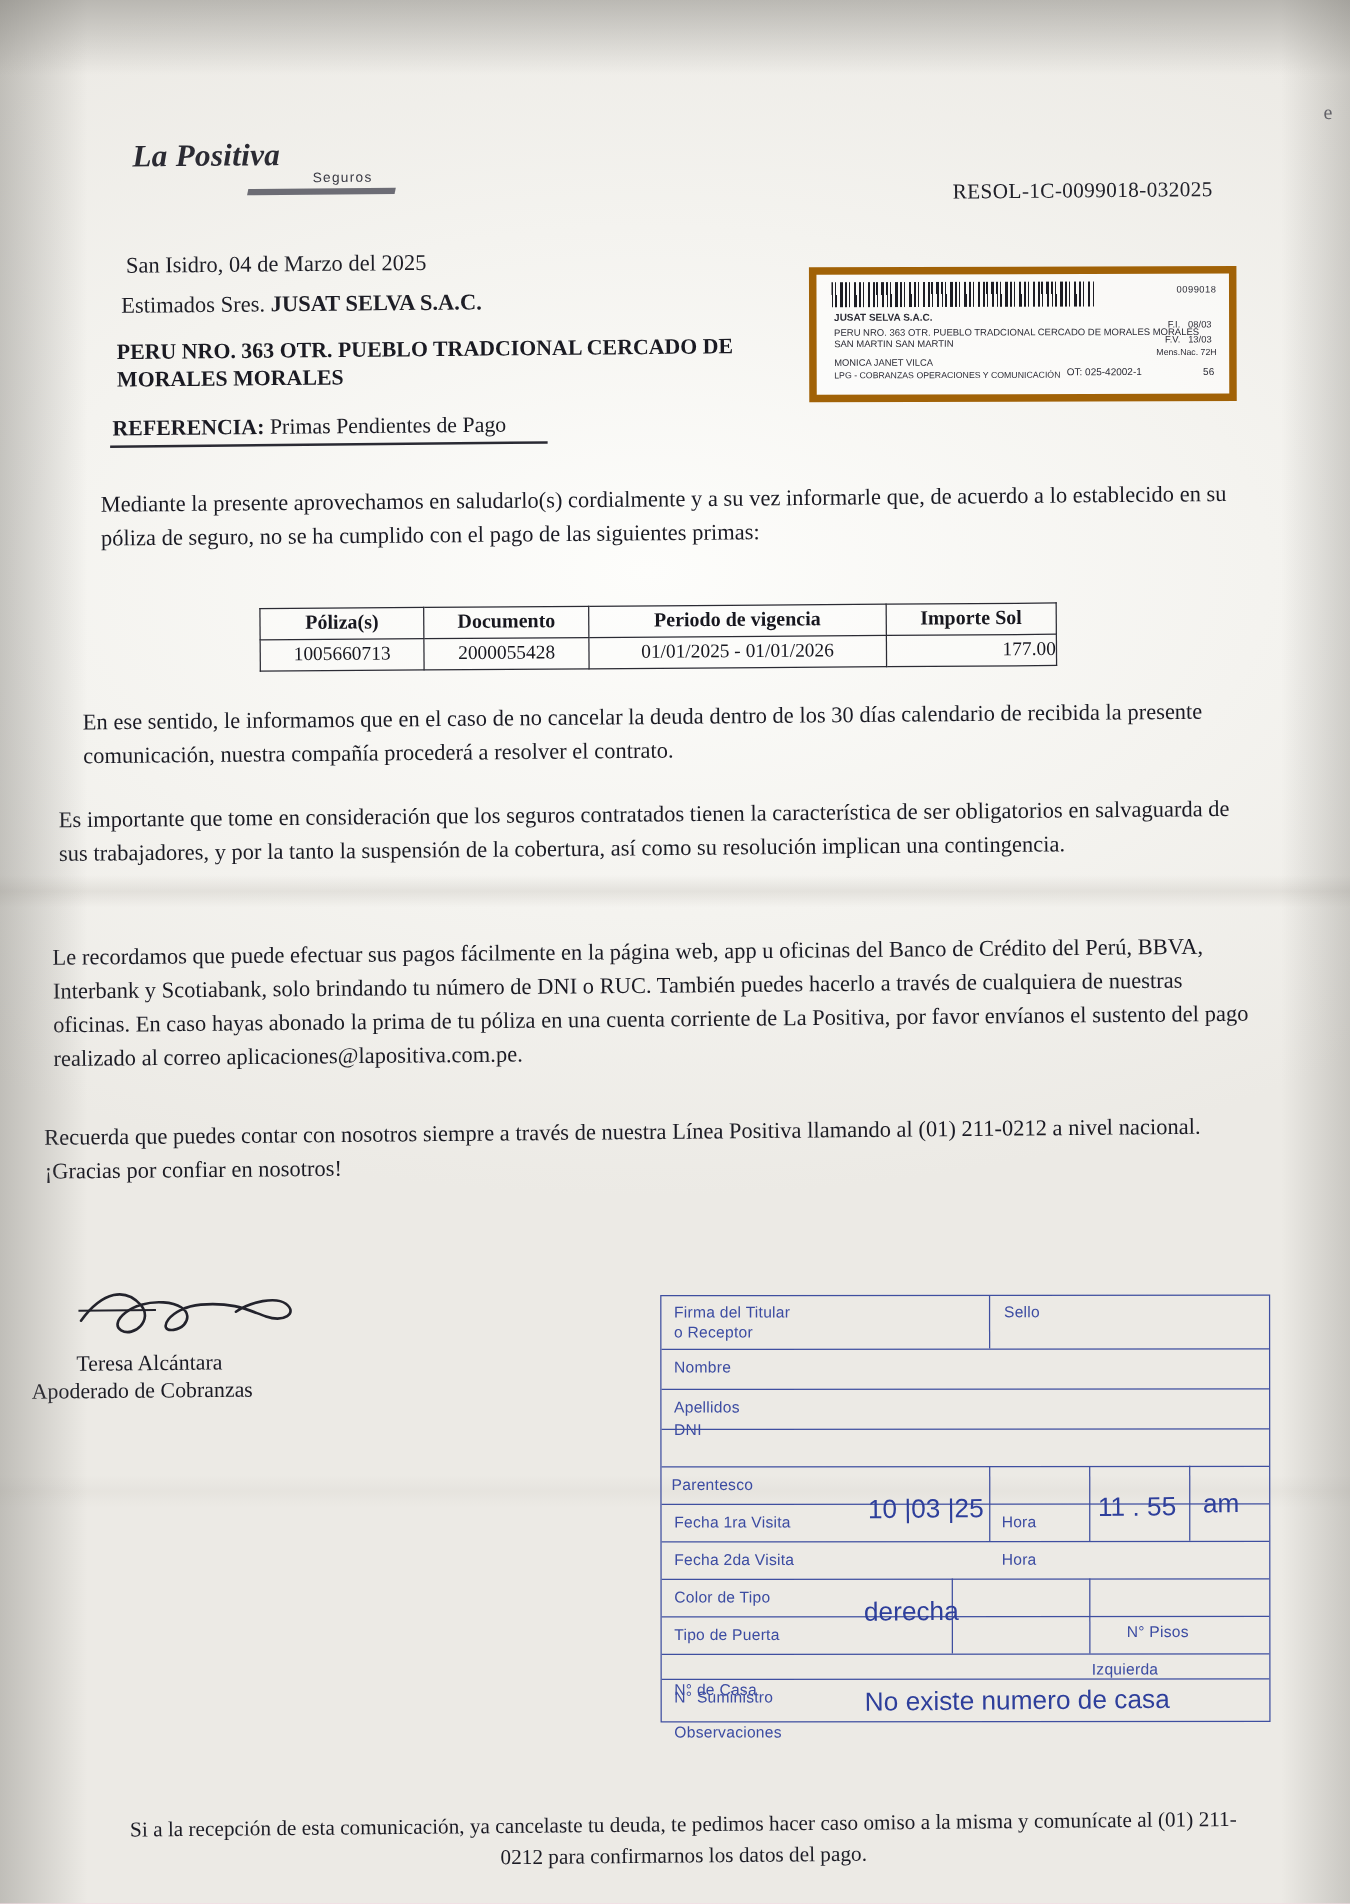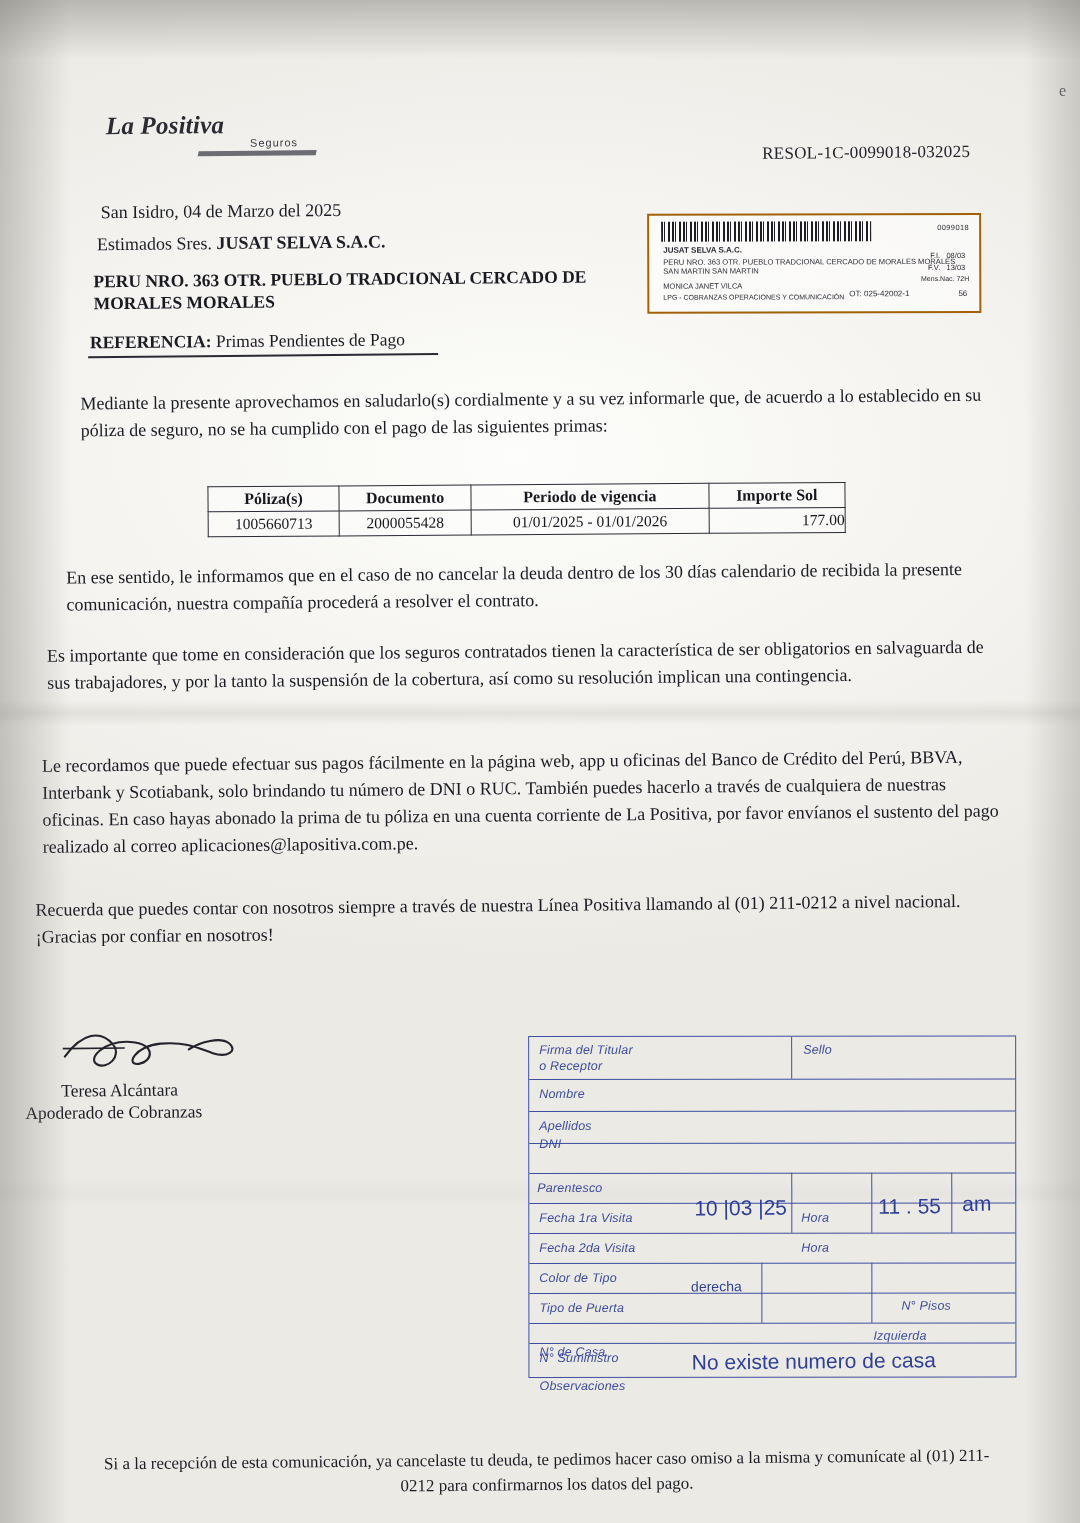--- a/index.html
+++ b/index.html
@@ -142,21 +142,21 @@
     height: 2px;
     background: #2a2a33;
   }
 
   
   .stamp {
     position: absolute;
     left: 652px; top: 216px;
     width: 330px;
     height: 96px;
-    border: 2px solid #a16207;
+    border: 6px solid #a16207;
     background: rgba(255,255,255,0.55);
     transform: rotate(0.4deg);
     font-family: "Liberation Sans", sans-serif;
     color: #2c2c36;
   }
   .barcode {
     position: absolute;
     left: 12px; top: 6px;
     width: 210px; height: 20px;
     background: repeating-linear-gradient(90deg,
@@ -236,21 +236,20 @@
   
   .form-box {
     position: absolute;
     left: 524px; top: 1038px;
     width: 486px;
     height: 340px;
     border: 1.6px solid #3f4fa0;
     transform: rotate(0.5deg);
     font-family: "Liberation Sans", sans-serif;
     color: #3b4ba0;
-    font-style: italic;
   }
   .form-box .row {
     position: absolute;
     left: 0; right: 0;
     border-bottom: 1.3px solid #3f4fa0;
   }
   .form-box .lab {
     position: absolute;
     font-size: 12.5px;
     color: #3c4ca2;
@@ -404,21 +403,21 @@
       <div class="lab" style="left:272px; top:174px;">Hora</div>
       <div class="lab" style="left:272px; top:204px;">Hora</div>
       <div class="lab" style="left:344px; top:262px;margin-left:28px;">N° Pisos</div>
       <div class="lab" style="left:344px; top:292px;">Izquierda</div>
       <div class="lab" style="left:10px; top:342px;">Observaciones</div>
     </div>
 
     <div class="hw big" style="left:690px; top:1198px;">10 |03 |25</div>
     <div class="hw big" style="left:874px; top:1198px;">11 . 55</div>
     <div class="hw big" style="left:958px; top:1196px;">am</div>
-    <div class="hw" style="left:686px; top:1280px; font-size:14px;">derecha</div>
+    <div class="hw" style="left:686px; top:1280px; font-size:21px;">derecha</div>
     <div class="hw big" style="left:686px; top:1352px;">No existe numero de casa</div>
 
     <div class="footer">Si a la recepción de esta comunicación, ya cancelaste tu deuda, te pedimos hacer caso omiso a la misma y comunícate al (01) 211-0212 para confirmarnos los datos del pago.</div>
   </div>
 
   <div class="edge-letter">e</div>
   <div class="shadow-left"></div>
   <div class="shadow-right"></div>
   <div class="shadow-top"></div>
 </div>

